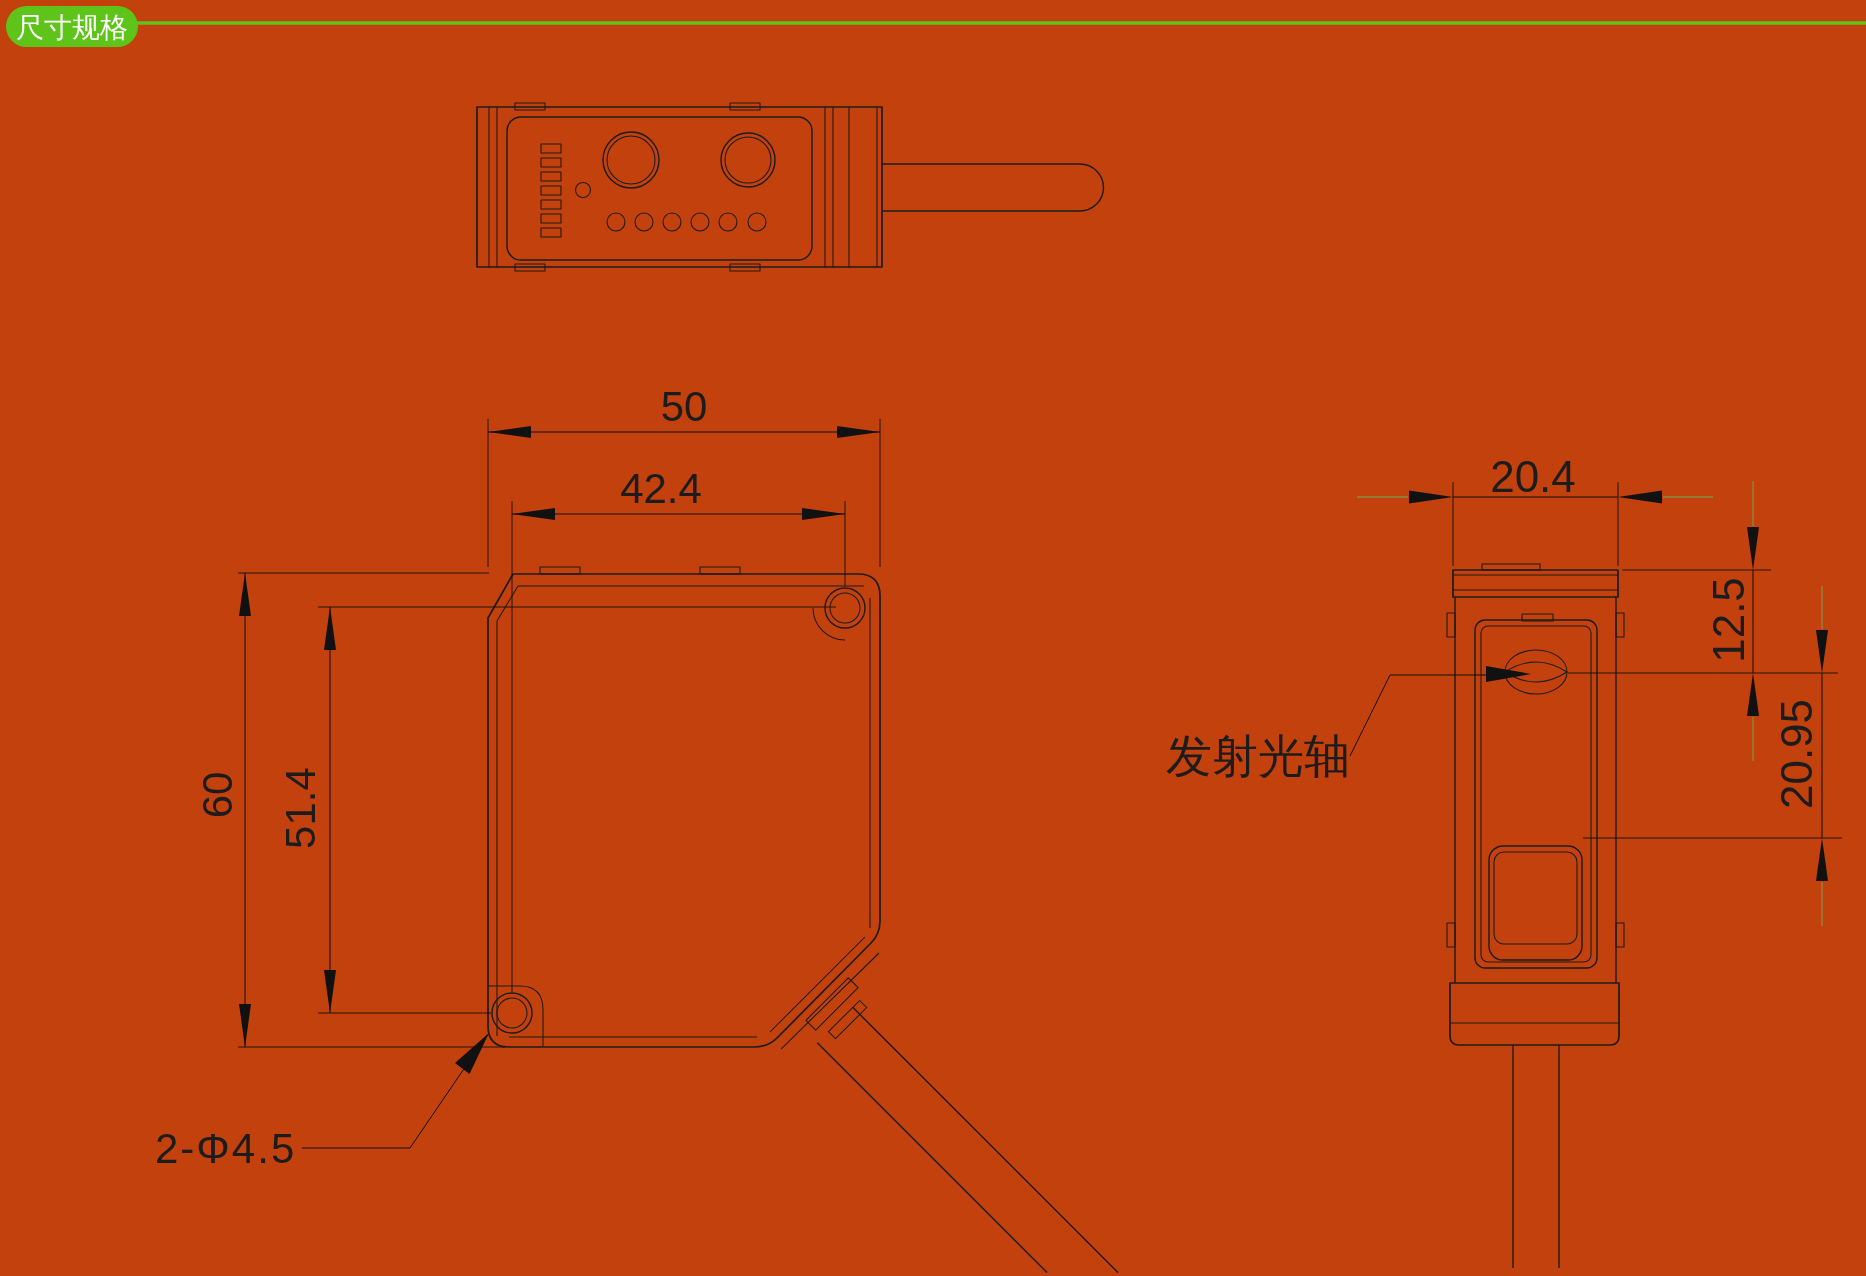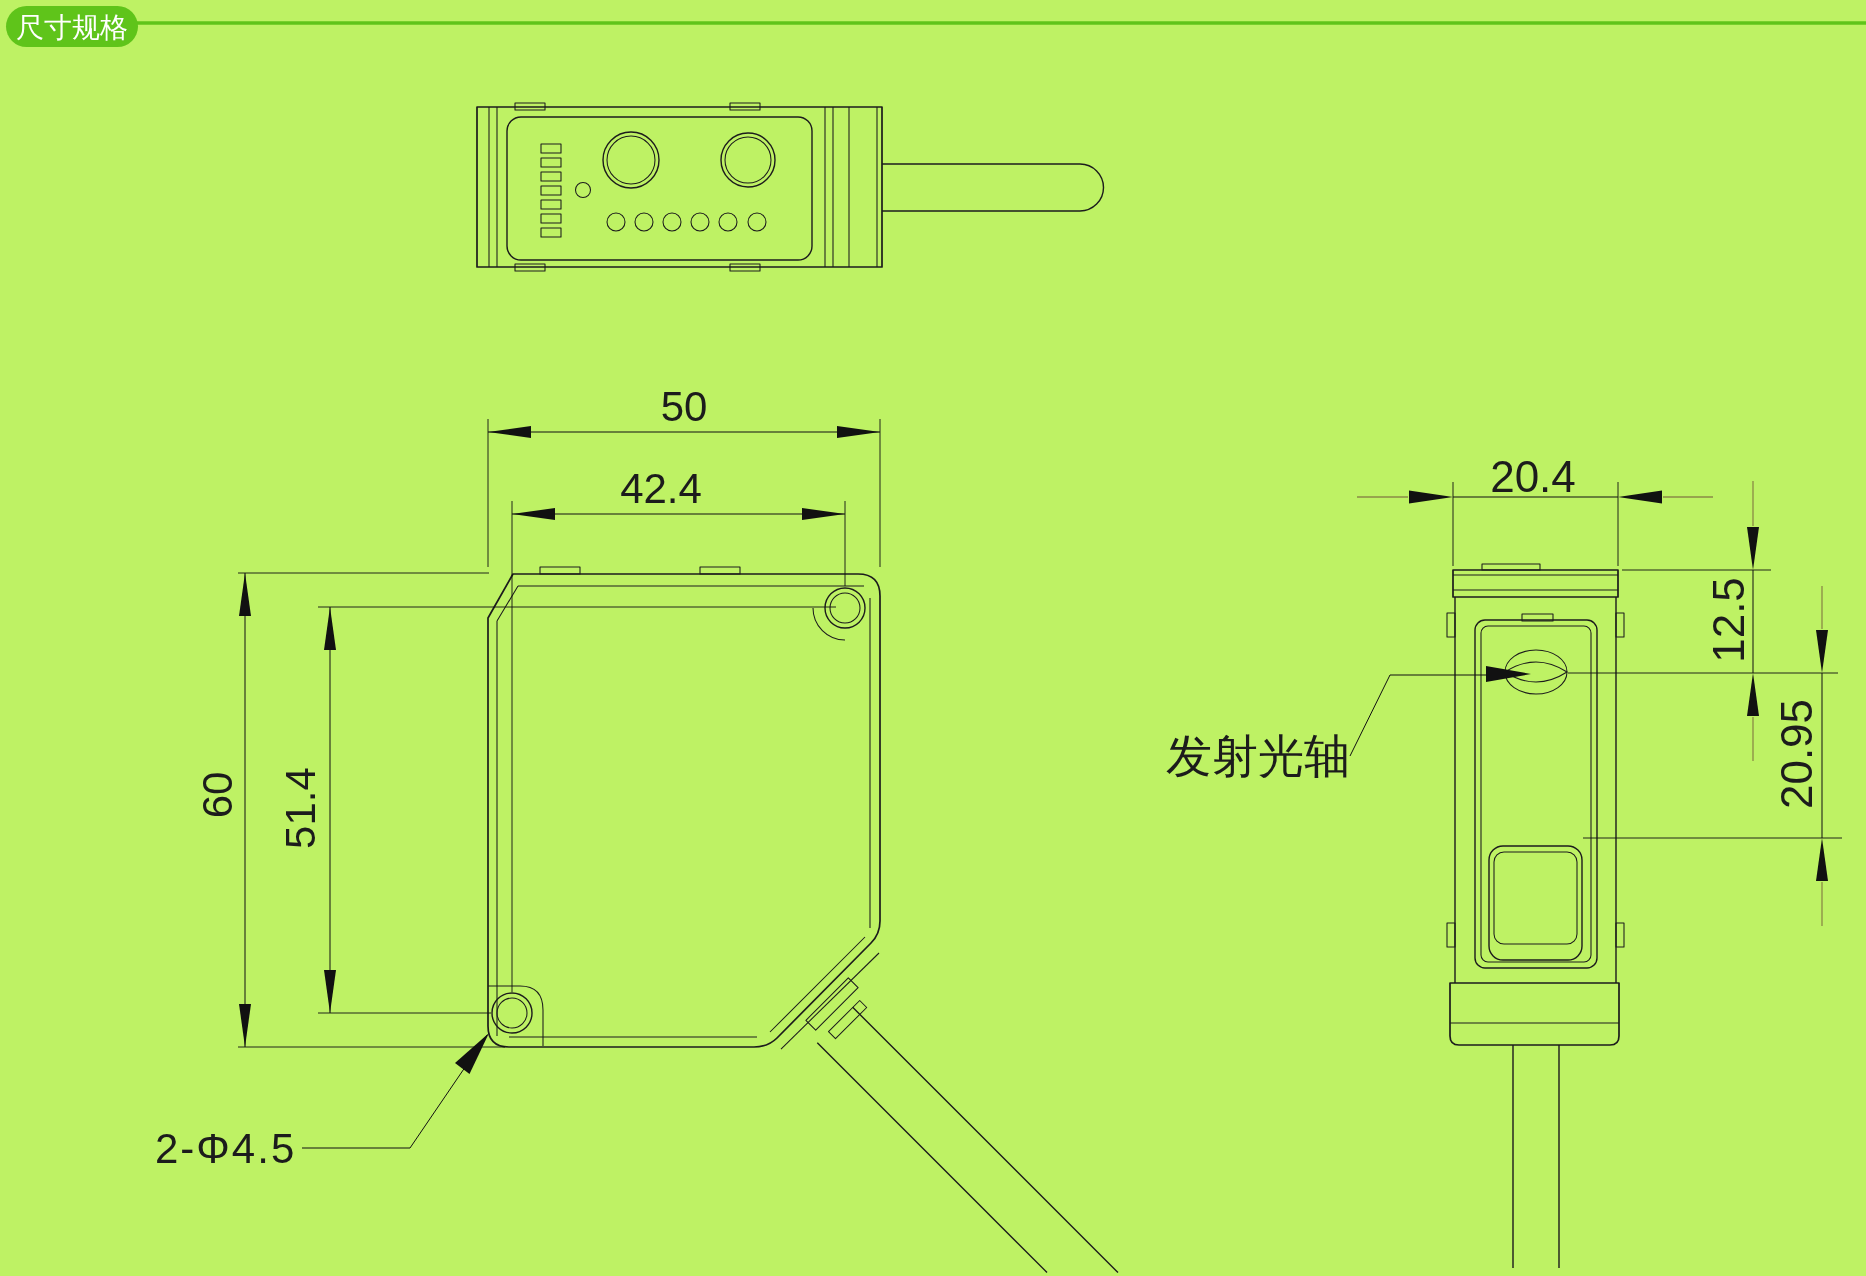--- a/index.html
+++ b/index.html
@@ -2,21 +2,21 @@
 <html style="--accent-green: #5FC41A; --line: #1C1C1C; --dimension: #111111; --tail-olive: #8A8A45;"><head>
 <meta charset="utf-8">
 <style>
   :root{
     --accent-green:#5FC41A;
     --line:#1C1C1C;
     --dimension:#111111;
     --tail-olive:#8A8A45;
   }
   html,body{margin:0;padding:0;background:#fff;}
-  .stage{position:relative;width:1866px;height:1276px;background:#bef264;overflow:hidden;
+  .stage{position:relative;width:1866px;height:1276px;background:#c2410c;overflow:hidden;
          font-family:"Liberation Sans",sans-serif;}
   svg{position:absolute;left:0;top:0;}
   .ol{stroke:var(--line,#1c1c1c);stroke-width:1.7;fill:none;stroke-linejoin:round;stroke-linecap:round;}
   .ol14{stroke:var(--line,#1c1c1c);stroke-width:1.4;fill:none;stroke-linejoin:round;}
   .il{stroke:var(--line,#1c1c1c);stroke-width:1.05;fill:none;stroke-linejoin:round;}
   .dim{stroke:var(--dimension,#111);stroke-width:1;fill:none;}
   .ext{stroke:var(--dimension,#111);stroke-width:0.9;fill:none;}
   .tail{stroke:var(--tail-olive,#8a8a45);stroke-width:1.3;fill:none;}
   .arr{fill:var(--dimension,#111);stroke:none;}
   .dtxt{font-family:"Liberation Sans",sans-serif;font-size:42px;fill:var(--line,#1c1c1c);}

